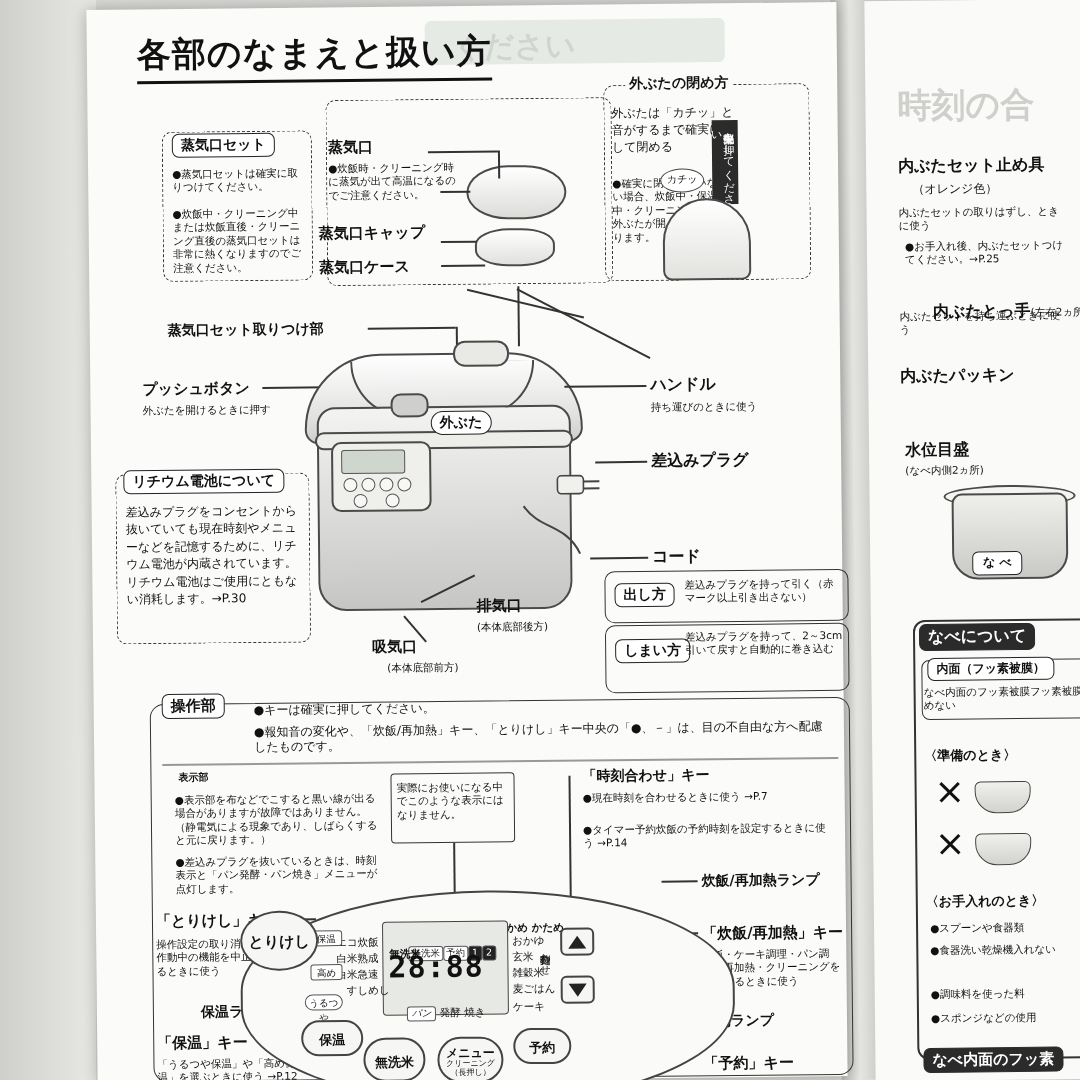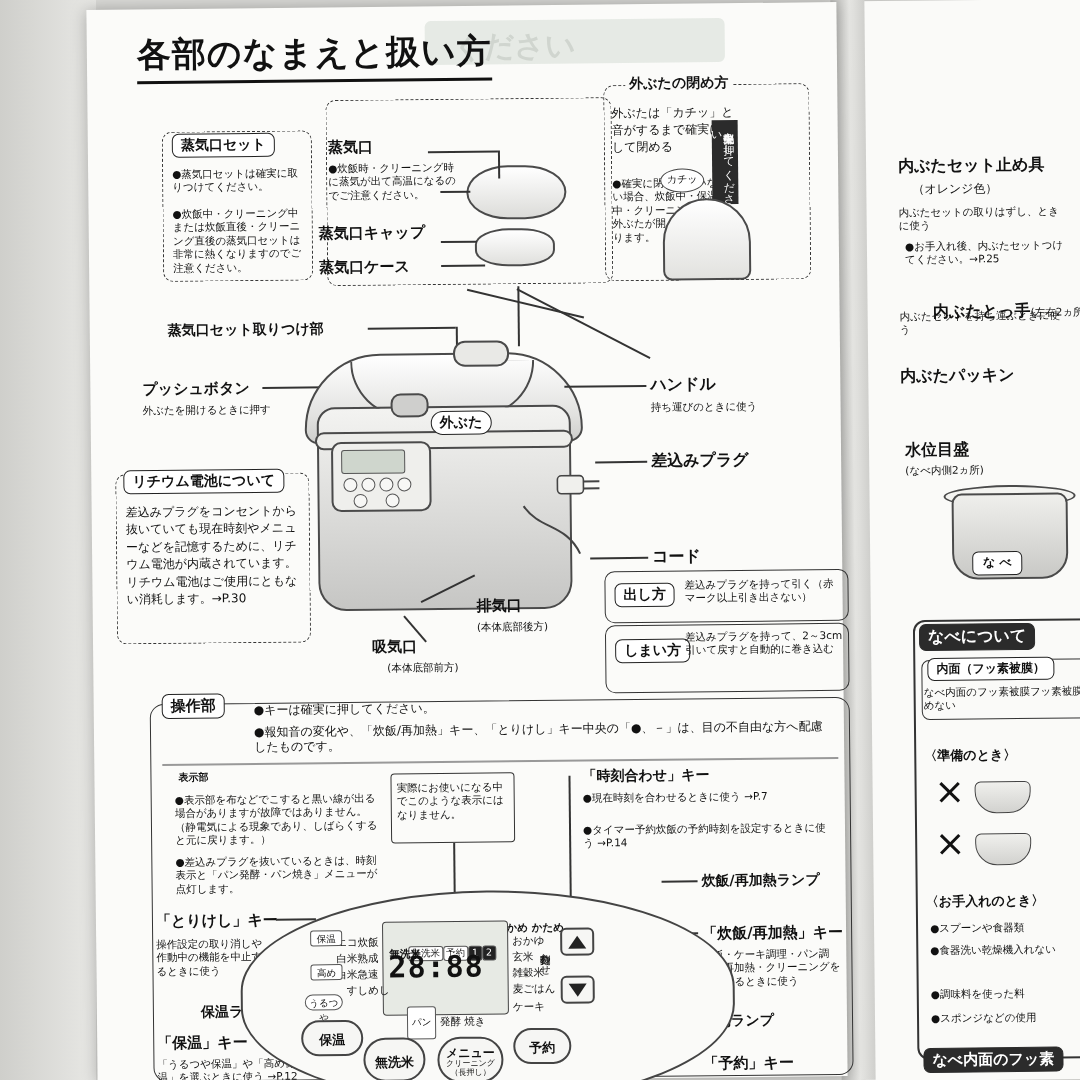--- a/index.html
+++ b/index.html
@@ -358,21 +358,21 @@
     <div class="t xs bold" style="left:384px;top:908px;">
       <span>白米</span>  <span>ふつう</span> <span>やわらかめ</span> <span>かため</span>
     </div>
 
     <div class="lcd"></div>
     <div class="t xs" style="left:384px;top:932px;">
       <span class="keybox" style="position:relative;display:inline-block;padding:0 2px;">無洗米</span><span class="keybox" style="position:relative;display:inline-block;padding:0 2px;">予約</span><span class="keybox" style="position:relative;display:inline-block;padding:0 3px;background:#222;color:#fff;">1</span><span class="keybox" style="position:relative;display:inline-block;padding:0 3px;background:#222;color:#fff;">2</span>
     </div>
     <div class="lcd-digits">28:88</div>
     <div class="t xs" style="left:382px;top:992px;">
-      <span class="keybox" style="position:relative;display:inline-block;padding:9px 4px;">パン</span> <span>発酵</span> <span>焼き</span>
+      <span class="keybox" style="position:relative;display:inline-block;padding:0 4px;font-style:italic;">パン</span> <span>発酵</span> <span>焼き</span>
     </div>
 
     <div class="t xs" style="left:332px;top:934px;">エコ炊飯</div>
     <div class="t xs" style="left:332px;top:950px;font-family:Liberation Serif, serif;">白米熟成</div>
     <div class="t xs" style="left:332px;top:966px;">白米急速</div>
     <div class="t xs" style="left:342px;top:982px;">すしめし</div>
     <div class="t xs" style="left:385px;top:946px;font-weight:bold;">無洗米</div>
 
     <div class="t xs" style="left:508px;top:934px;">おかゆ</div>
     <div class="t xs" style="left:508px;top:950px;text-align:right;">玄米</div>
@@ -383,33 +383,35 @@
 
     <div class="keybox" style="left:306px;top:928px;width:32px;height:16px;line-height:15px;">保温</div>
     <div class="keybox" style="left:306px;top:962px;width:32px;height:16px;line-height:15px;">高め</div>
     <div class="keybox" style="left:300px;top:992px;width:38px;height:16px;line-height:15px;border-radius:8px;">うるつや</div>
 
     <div class="rbtn" style="left:556px;top:928px;width:34px;height:28px;border-radius:6px;"></div>
     <div class="tri up" style="left:564px;top:936px;"></div>
     <div class="rbtn" style="left:556px;top:976px;width:34px;height:28px;border-radius:6px;"></div>
     <div class="tri dn" style="left:564px;top:984px;"></div>
 
+    <div class="rbtn" style="left:236px;top:908px;width:78px;height:60px;border-radius:50%;font-size:15px;font-weight:bold;padding-top:20px;">とりけし</div>
 
     <div class="rbtn" style="left:296px;top:1018px;width:62px;height:36px;border-radius:30px;font-size:13px;font-weight:bold;padding-top:9px;">保温</div>
 
     <div class="rbtn" style="left:358px;top:1036px;width:62px;height:44px;border-radius:30px;font-size:13px;font-weight:bold;padding-top:14px;">無洗米</div>
 
     <div class="rbtn" style="left:432px;top:1036px;width:66px;height:46px;border-radius:30px;font-size:12px;font-weight:bold;padding-top:8px;line-height:1.1;">
       <div>メニュー</div>
       <div class="xs" style="font-weight:normal;font-size:8px;">クリーニング（長押し）</div>
     </div>
 
     <div class="rbtn" style="left:508px;top:1028px;width:58px;height:36px;border-radius:30px;font-size:13px;font-weight:bold;padding-top:9px;">予約</div>
 
 
+    <div class="t" style="left:902px;top:88px;font-size:34px;font-weight:bold;color:#cfcfcc;">時刻の合</div>
 
     <div class="t bold" style="left:902px;top:160px;font-size:16px;">内ぶたセット止め具</div>
     <div class="t small" style="left:916px;top:186px;">（オレンジ色）</div>
     <div class="t xs" style="left:902px;top:210px;width:168px;white-space:normal;">内ぶたセットの取りはずし、ときに使う</div>
     <div class="t xs" style="left:908px;top:244px;width:162px;white-space:normal;">●お手入れ後、内ぶたセットつけてください。→P.25</div>
 
     <div class="t bold" style="left:902px;top:286px;font-size:16px;">
       <span>内ぶたとっ手</span><span class="xs" style="font-weight:normal;">(左右2ヵ所)</span>
     </div>
     <div class="t xs" style="left:902px;top:314px;width:168px;white-space:normal;">内ぶたセットを持ち運ぶときに使う</div>

